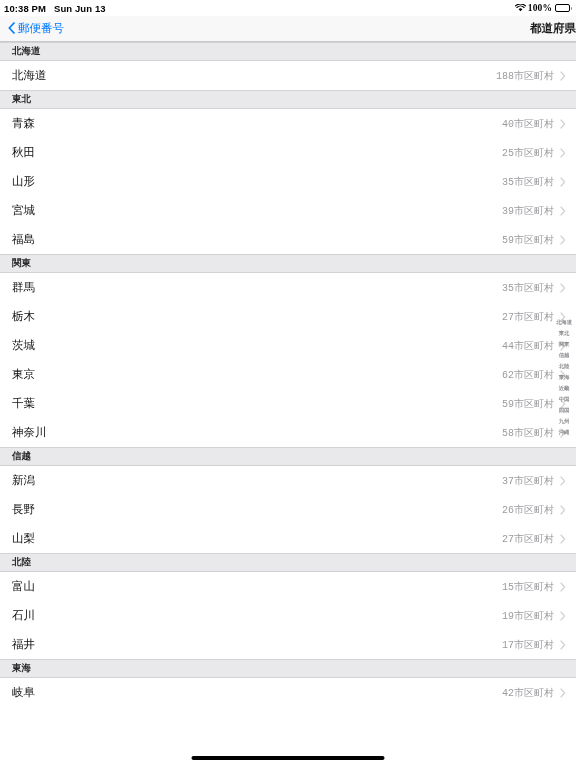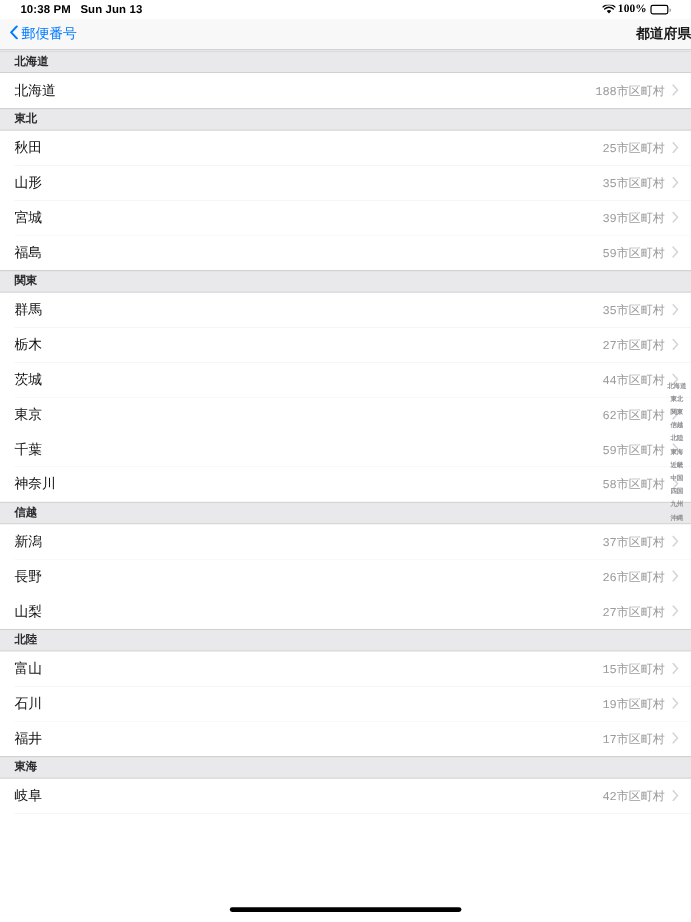--- a/index.html
+++ b/index.html
@@ -9,21 +9,21 @@
     background:#ffffff;
     overflow:hidden;
     -webkit-font-smoothing:antialiased;
   }
   #app { position:relative; width:576px; height:768px; background:#fff; }
 
   
   .status-bar{
     position:absolute; top:0; left:0; width:576px; height:16px;
     display:flex; align-items:center; justify-content:space-between;
-    padding:0 17px; background:#ffffff;
+    padding:0 4px; background:#ffffff;
     font-size:9.5px; color:#000; font-weight:bold; letter-spacing:.1px;
   }
   .status-left{ display:flex; align-items:center; gap:8px; }
   .status-right{ display:flex; align-items:center; gap:3px;font-family:Liberation Serif, serif; }
   .wifi-ic{ display:inline-block; width:10px; height:8px; position:relative; }
   .wifi-ic svg{ display:block; }
   .batt{ display:flex; align-items:center; }
   .batt-body{
     width:15px; height:7.5px; border:1px solid #000; border-radius:2px;
     position:relative; padding:.7px;
@@ -132,20 +132,27 @@
       <div class="sec-head">北海道</div>
       <div class="row last">
         <span class="row-title">北海道</span>
         <span class="row-detail">188市区町村</span>
         <span class="chev-right"><svg width="6" height="10" viewBox="0 0 6 10">
             <path d="M1 1 L4.6 5 L1 9" stroke="#c4c4c8" stroke-width="1.3" fill="none" stroke-linecap="round" stroke-linejoin="round"></path>
           </svg></span>
       </div>
       <div class="sec-head">東北</div>
       <div class="row">
+        <span class="row-title">青森</span>
+        <span class="row-detail">40市区町村</span>
+        <span class="chev-right"><svg width="6" height="10" viewBox="0 0 6 10">
+            <path d="M1 1 L4.6 5 L1 9" stroke="#c4c4c8" stroke-width="1.3" fill="none" stroke-linecap="round" stroke-linejoin="round"></path>
+          </svg></span>
+      </div>
+      <div class="row">
         <span class="row-title">秋田</span>
         <span class="row-detail">25市区町村</span>
         <span class="chev-right"><svg width="6" height="10" viewBox="0 0 6 10">
             <path d="M1 1 L4.6 5 L1 9" stroke="#c4c4c8" stroke-width="1.3" fill="none" stroke-linecap="round" stroke-linejoin="round"></path>
           </svg></span>
       </div>
       <div class="row">
         <span class="row-title">山形</span>
         <span class="row-detail">35市区町村</span>
         <span class="chev-right"><svg width="6" height="10" viewBox="0 0 6 10">

